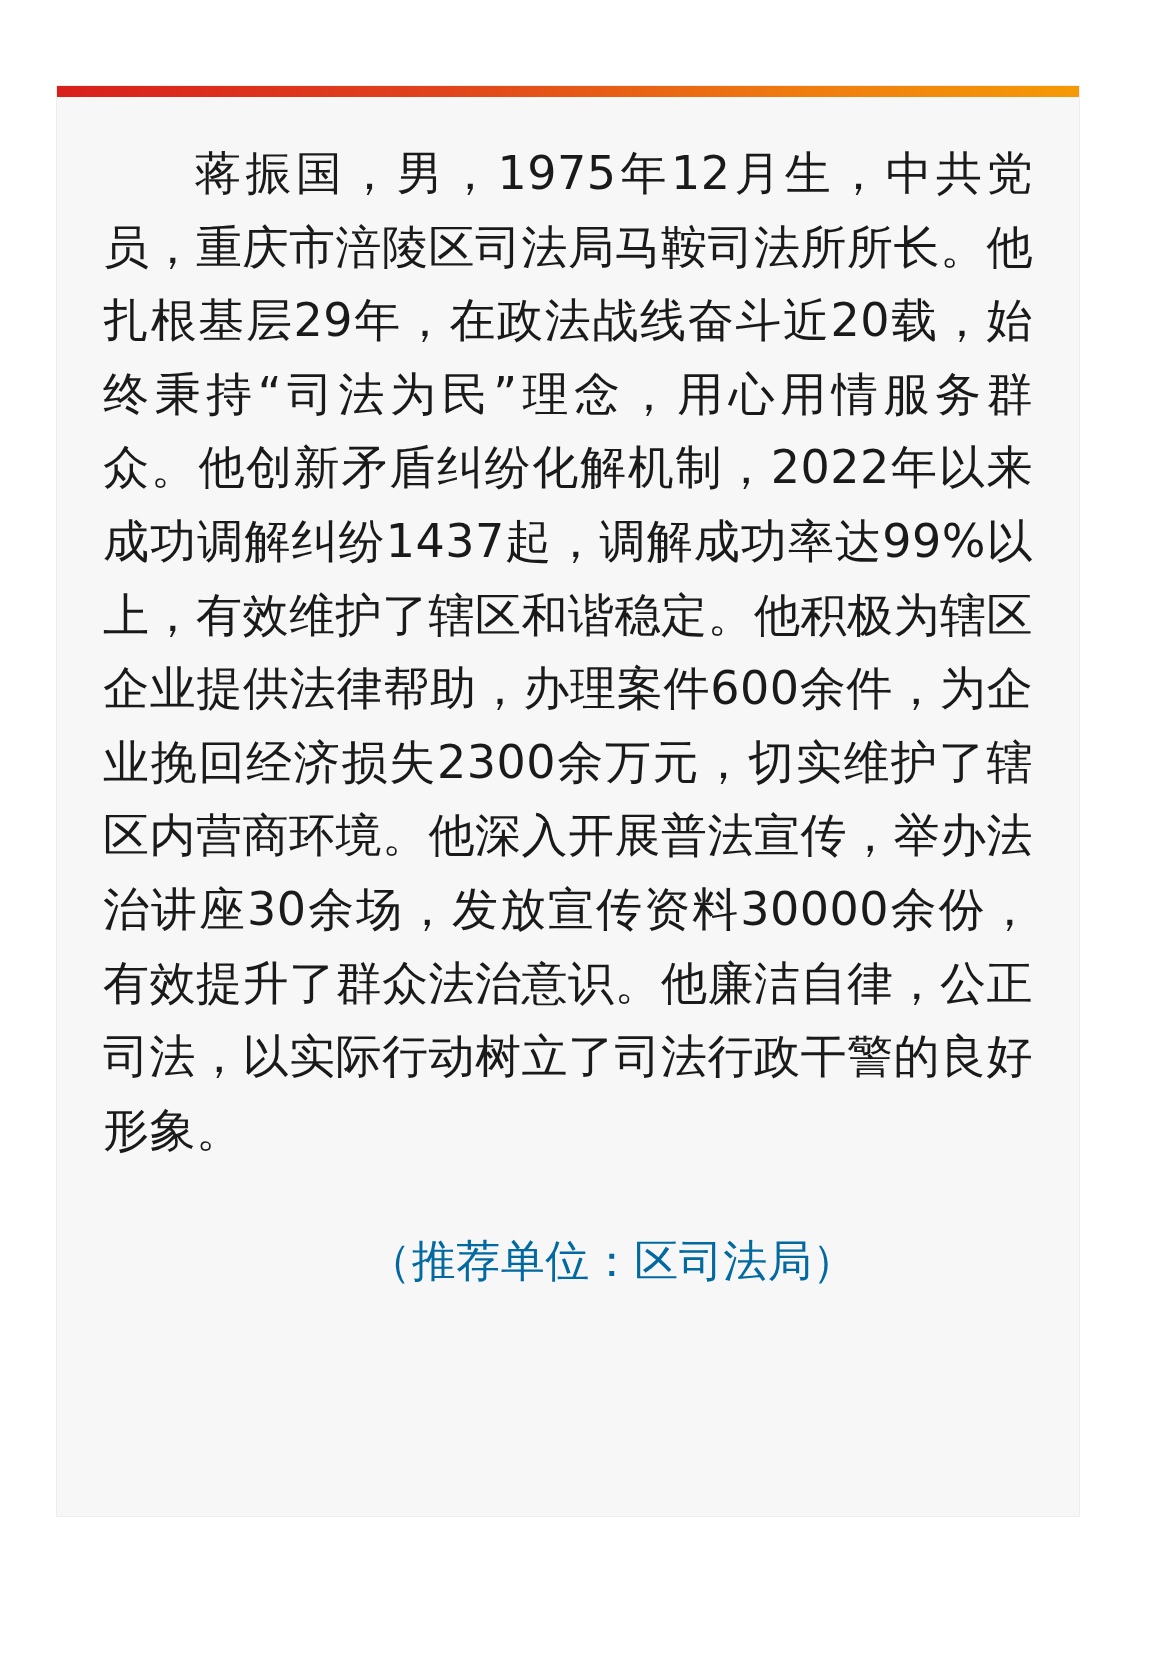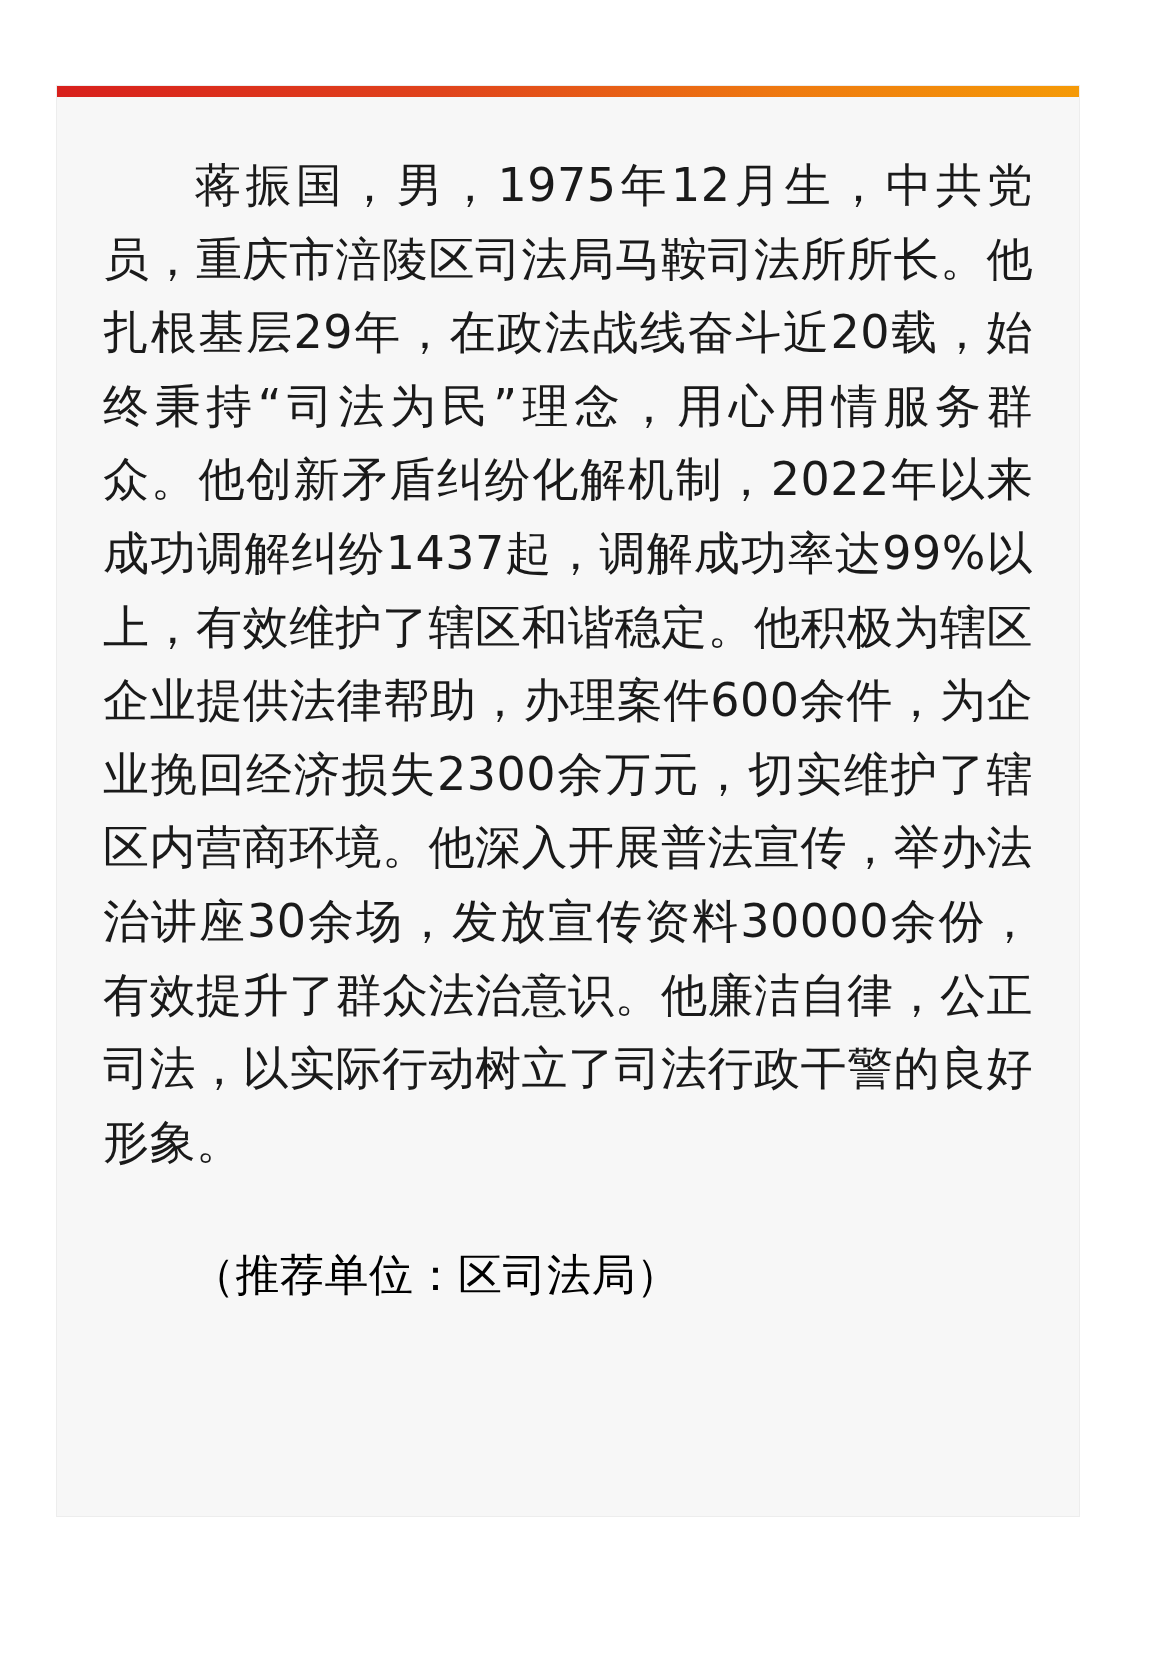--- a/index.html
+++ b/index.html
@@ -45,44 +45,45 @@
   }
 
   .card-inner {
     position: absolute;
     left: 8px;
     right: 8px;
     top: 11px;
     bottom: 8px;
     background: #f7f7f7;
     box-sizing: border-box;
-    padding: 52px 38px 30px 38px;
+    padding: 40px 38px 30px 38px;
   }
 
   .body-text {
     font-family: "DejaVu Sans", "Liberation Sans", sans-serif;
     font-size: 46px;
     line-height: 1.60;
     color: #1a1a1a;
     text-align: justify;
     text-justify: inter-character;
     text-indent: 2em;
     letter-spacing: 0.5px;
     margin: 0;
     word-break: break-all;
   }
 
   .signature {
-    font-family: Liberation Serif, serif;
+    font-family: Liberation Mono, monospace;
     font-size: 44px;
     line-height: 1.6;
-    color: #000000;
+    color: #0369a1;
     margin: 62px 0 0 0;
     text-indent: 2em;
     letter-spacing: 0.5px;
+    text-align: center;
   }
 </style>
 </head>
 <body>
 
 <div class="page">
 
   <div class="card">
 
     <div class="accent-bar"></div>

